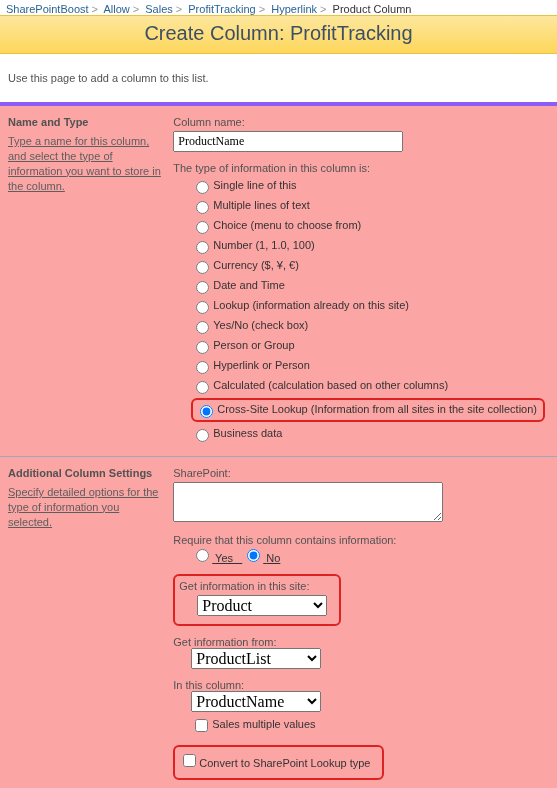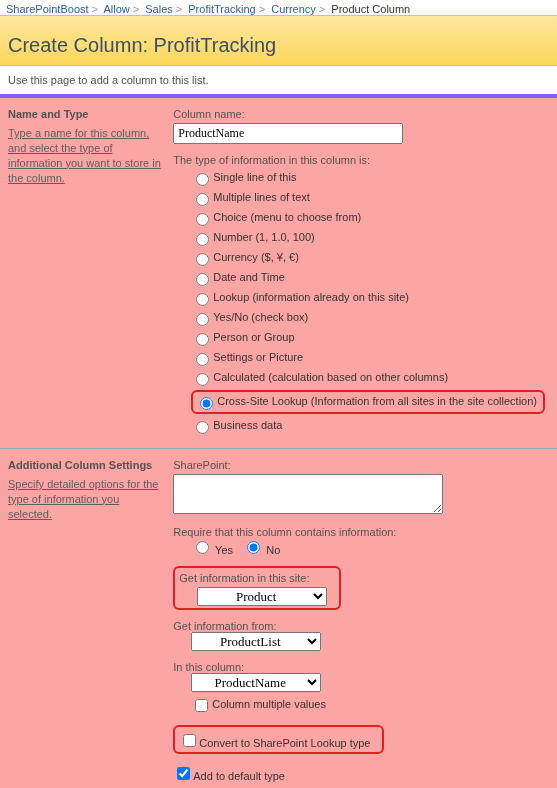--- a/index.html
+++ b/index.html
@@ -17,25 +17,26 @@
     font-size: 11px;
   }
   .breadcrumb a { color: #2a6496; text-decoration: none; }
   .breadcrumb .sep { color: #999; margin: 0 3px; }
   .page-title {
     background: linear-gradient(#fde79d, #fdd65b);
     border-top: 1px solid #e8c444;
     border-bottom: 1px solid #e8c444;
     color: #3b4f65;
     font-size: 20px;
-    padding: 18px 8px 8px 8px;
+    padding: 6px 8px 8px 8px;
     font-family: Verdana, sans-serif;
+    text-align: center;
   }
   .page-desc {
-    padding: 8px 8px;
+    padding: 18px 8px;
     color: #525252;
   }
   .form-area {
     border-top: 4px solid #8b5cf6;
     background: #fca5a5;
   }
   table.section {
     width: 100%;
     border-collapse: collapse;
   }
@@ -69,46 +70,46 @@
     border: 2px solid #d22;
     border-radius: 6px;
     padding: 2px 6px 2px 2px;
     display: inline-block;
   }
   .sect-divider td { border-top: 1px solid #9ab; padding:0; height:0; }
   textarea.desc {
     width: 270px; height: 40px; font-family: Tahoma; font-size: 12px;
   }
   .sub-block { margin: 10px 0 0 0; }
-  .indent { margin-left: 18px; }
-  select.sel { font-family: Tahoma; font-size: 13px; min-width: 130px; text-align: center; }
+  .indent { margin-left: 18px; text-decoration: underline; }
+  select.sel { font-family: Tahoma; font-size: 16px; min-width: 130px; }
   .chk-row { margin-top: 4px; margin-left: 18px; }
   .chk-row input { vertical-align: middle; margin-right: 4px; }
   .hl-red-block {
     border: 2px solid #d22;
     border-radius: 6px;
-    padding: 4px 12px 2px 4px;
+    padding: 4px 12px 8px 4px;
     display: inline-block;
   }
   .button-row {
     text-align: right;
     padding: 10px 10px;
     border-top: 1px solid #c2d0e0;
     background: #fff;
   }
 </style>
 </head>
 <body>
 
 <div class="breadcrumb">
   <a href="#">SharePointBoost</a><span class="sep">&gt;</span>
   <a href="#">Allow</a><span class="sep">&gt;</span>
   <a href="#">Sales</a><span class="sep">&gt;</span>
   <a href="#">ProfitTracking</a><span class="sep">&gt;</span>
-  <a href="#">Currency</a><span class="sep">&gt;</span>
+  <a href="#">Hyperlink</a><span class="sep">&gt;</span>
   <span>Product Column</span>
 </div>
 
 <div class="page-title">Create Column: ProfitTracking</div>
 
 <div class="page-desc">Use this page to add a column to this list.</div>
 
 <div class="form-area">
 <table class="section">
   <tbody>
@@ -124,21 +125,21 @@
       <div class="radio-list">
         <div class="radio-row"><input type="radio" name="t" style=""><span>Single line of this</span></div>
         <div class="radio-row"><input type="radio" name="t" style=""><span>Multiple lines of text</span></div>
         <div class="radio-row"><input type="radio" name="t" style=""><span>Choice (menu to choose from)</span></div>
         <div class="radio-row"><input type="radio" name="t" style=""><span>Number (1, 1.0, 100)</span></div>
         <div class="radio-row"><input type="radio" name="t" style=""><span>Currency ($, ¥, €)</span></div>
         <div class="radio-row"><input type="radio" name="t" style=""><span>Date and Time</span></div>
         <div class="radio-row"><input type="radio" name="t" style=""><span>Lookup (information already on this site)</span></div>
         <div class="radio-row"><input type="radio" name="t" style=""><span>Yes/No (check box)</span></div>
         <div class="radio-row"><input type="radio" name="t" style=""><span>Person or Group</span></div>
-        <div class="radio-row"><input type="radio" name="t" style=""><span>Settings or Picture</span></div>
+        <div class="radio-row"><input type="radio" name="t" style=""><span>Hyperlink or Person</span></div>
         <div class="radio-row"><input type="radio" name="t" style=""><span>Calculated (calculation based on other columns)</span></div>
         <div class="radio-row"><span class="hl-red"><input type="radio" name="t" checked="" style=""><span>Cross-Site Lookup (Information from all sites in the site collection)</span></span></div>
         <div class="radio-row"><input type="radio" name="t" style=""><span>Business data</span></div>
       </div>
     </td>
   </tr>
   <tr class="sect-divider">
           <td colspan="2"></td>
         </tr>
   <tr>
@@ -175,21 +176,21 @@
         </select>
       </div>
 
       <div class="sub-block field-label">In this column:</div>
       <div class="indent">
         <select class="sel">
           <option>ProductName</option>
         </select>
       </div>
       <div class="chk-row">
-        <input type="checkbox" style=""><span>Column multiple values</span>
+        <input type="checkbox" style=""><span>Sales multiple values</span>
       </div>
 
       <div class="sub-block">
         <span class="hl-red-block">
           <input type="checkbox" style=""><span>Convert to SharePoint Lookup type</span>
         </span>
       </div>
 
       <div class="sub-block">
         <input type="checkbox" checked="" style=""><span>Add to default type</span>

